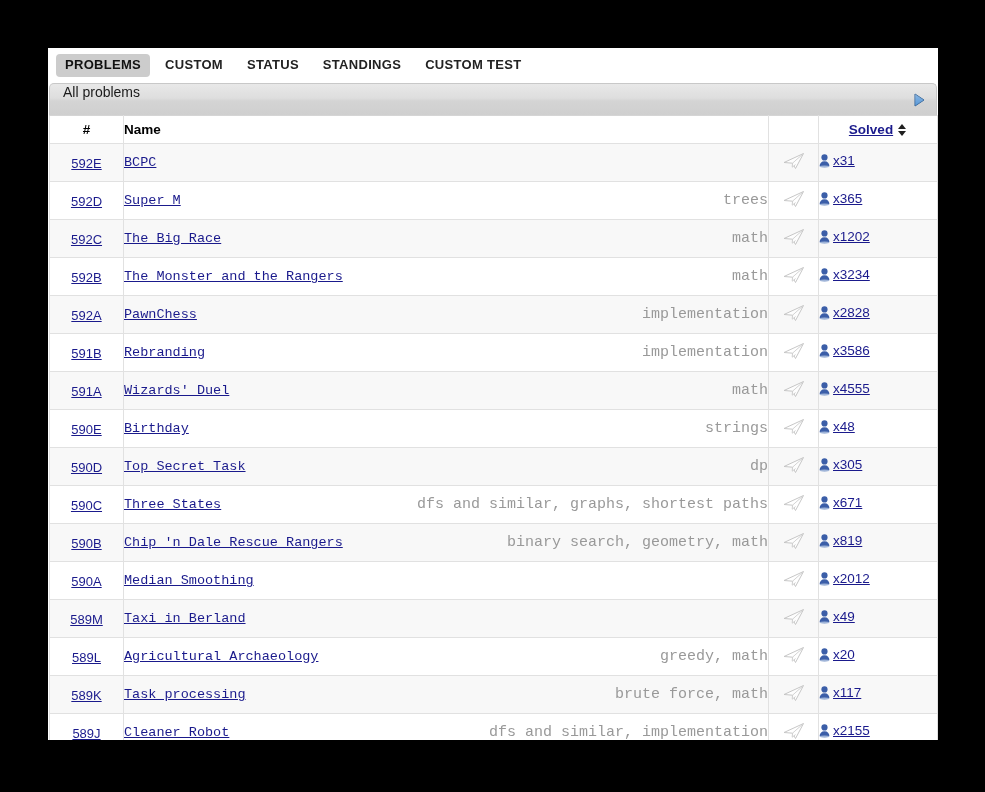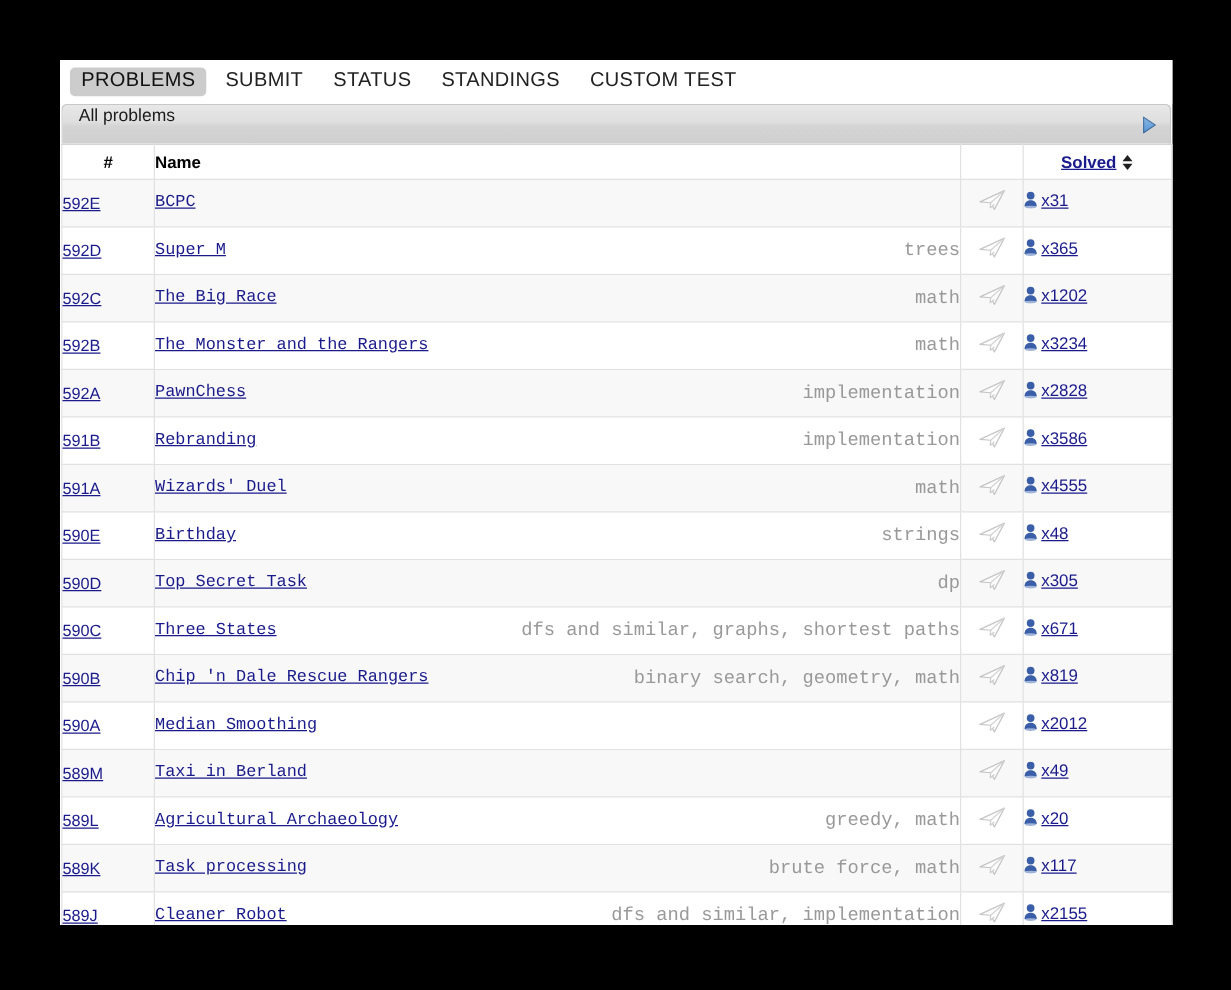--- a/index.html
+++ b/index.html
@@ -26,22 +26,22 @@
 
   
   .tab-bar {
     height: 35px;
     padding: 0;
     display: flex;
     align-items: center;
     background: #ffffff;
   }
   .tab {
-    font-size: 16px;
-    font-weight: normal;
+    font-size: 13px;
+    font-weight: bold;
     letter-spacing: 0.3px;
     color: #222222;
     padding: 4px 9px 5px 9px;
     margin-left: 6px;
     border-radius: 4px;
     cursor: pointer;
     white-space: nowrap;
     line-height: 14px;
   }
   .tab:first-child { margin-left: 8px; }
@@ -152,20 +152,21 @@
   .sort-arrows::after {
     bottom: 1px;
     border-top: 5px solid #1f1f1f;
   }
 
   tbody tr { height: 38px; }
   tbody tr.odd  td { background: #f8f8f8; }
   tbody tr.even td { background: #ffffff; }
 
   td.cell-id {
+    text-align: center;
     vertical-align: middle;
   }
   td.cell-name {
     vertical-align: middle;
     padding: 0 10px 0 8px;
     position: relative;
     font-family: Liberation Mono, monospace;
   }
   .name-row {
     display: flex;
@@ -226,21 +227,21 @@
     white-space: nowrap;
   }
 </style>
 </head>
 <body>
 
 <div class="page-frame">
 
   <div class="tab-bar">
     <div class="tab active">PROBLEMS</div>
-    <div class="tab">SUBMIT</div>
+    <div class="tab">CUSTOM</div>
     <div class="tab">STATUS</div>
     <div class="tab">STANDINGS</div>
     <div class="tab">CUSTOM TEST</div>
   </div>
 
   <div class="section-bar">
     <div class="section-title">All problems</div>
     <div class="section-arrow">
       <svg width="12" height="14" viewBox="0 0 12 14" aria-hidden="true">
         <path d="M2 1 L11 7 L2 13 Z" fill="#4a8fd4" stroke="#2c5f96" stroke-width="1"></path>

